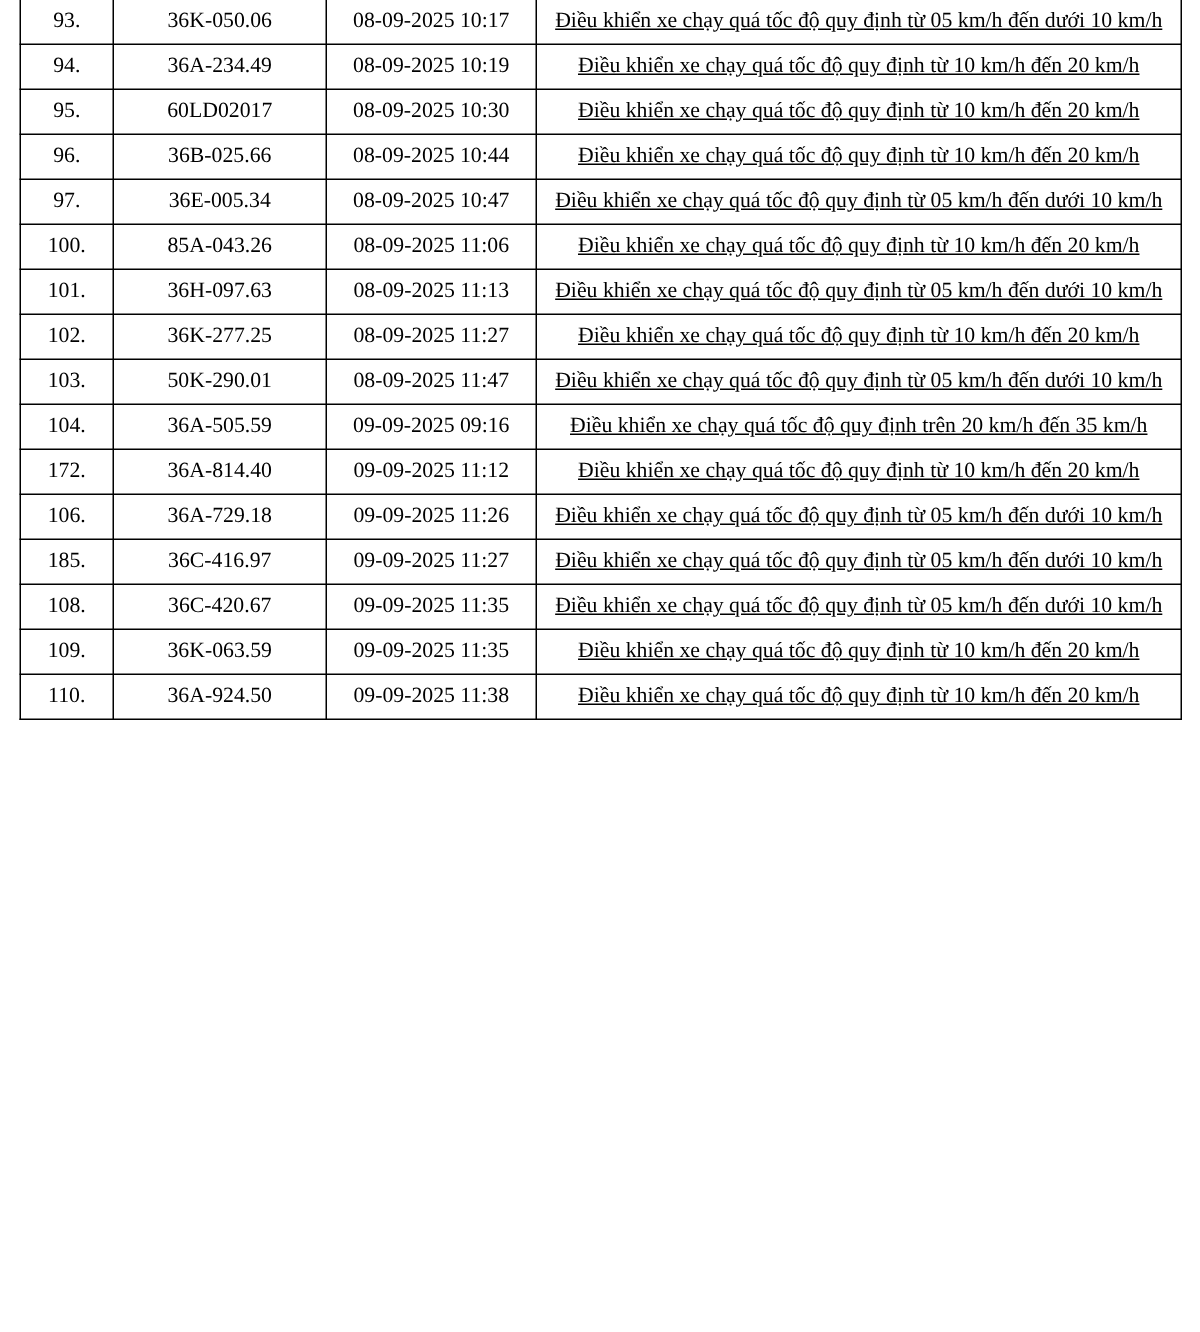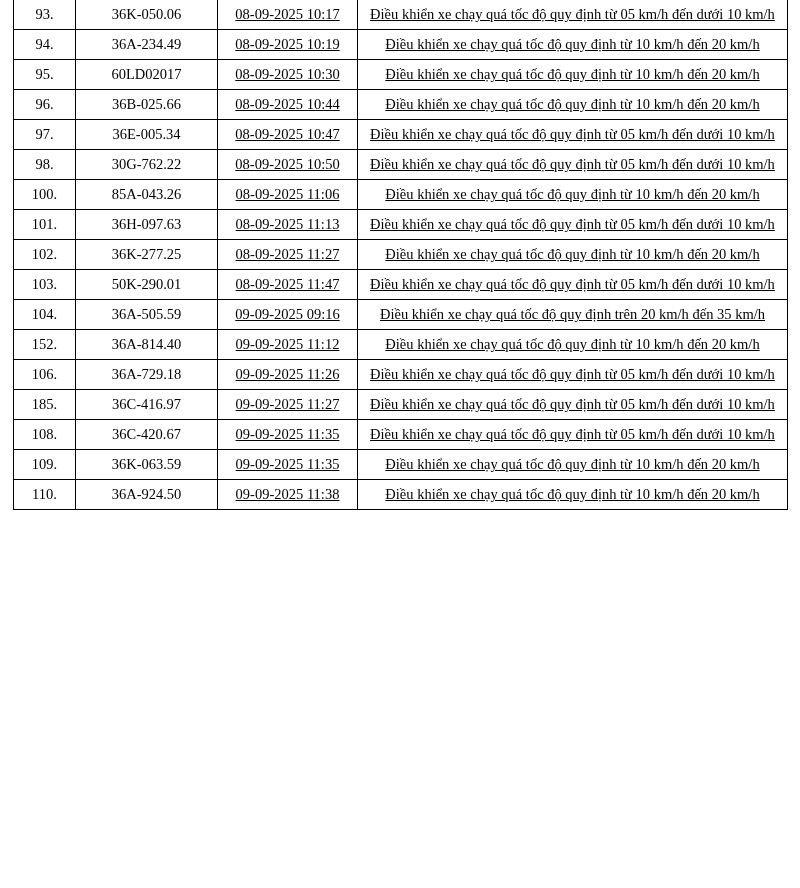--- a/index.html
+++ b/index.html
@@ -43,21 +43,20 @@
   col.c-desc { width: 430px; }
 
   td.idx {
     font-size: 13.5px;
   }
   td.plate {
     font-size: 14.5px;
   }
   td.time {
     font-size: 14.5px;
-    text-decoration: underline;
   }
   td.desc {
     font-size: 14.5px;
     padding-left: 6px;
     padding-right: 6px;
     text-decoration: underline;
   }
   
   tr.clipped td {
     border-top: none;
@@ -99,26 +98,20 @@
         <td class="time">08-09-2025 10:44</td>
         <td class="desc">Điều khiển xe chạy quá tốc độ quy định từ 10 km/h đến 20 km/h</td>
       </tr>
       <tr>
         <td class="idx">97.</td>
         <td class="plate">36E-005.34</td>
         <td class="time">08-09-2025 10:47</td>
         <td class="desc">Điều khiển xe chạy quá tốc độ quy định từ 05 km/h đến dưới 10 km/h</td>
       </tr>
       <tr>
-        <td class="idx">98.</td>
-        <td class="plate">30G-762.22</td>
-        <td class="time">08-09-2025 10:50</td>
-        <td class="desc">Điều khiển xe chạy quá tốc độ quy định từ 05 km/h đến dưới 10 km/h</td>
-      </tr>
-      <tr>
         <td class="idx">100.</td>
         <td class="plate">85A-043.26</td>
         <td class="time">08-09-2025 11:06</td>
         <td class="desc">Điều khiển xe chạy quá tốc độ quy định từ 10 km/h đến 20 km/h</td>
       </tr>
       <tr>
         <td class="idx">101.</td>
         <td class="plate">36H-097.63</td>
         <td class="time">08-09-2025 11:13</td>
         <td class="desc">Điều khiển xe chạy quá tốc độ quy định từ 05 km/h đến dưới 10 km/h</td>
@@ -135,21 +128,21 @@
         <td class="time">08-09-2025 11:47</td>
         <td class="desc">Điều khiển xe chạy quá tốc độ quy định từ 05 km/h đến dưới 10 km/h</td>
       </tr>
       <tr>
         <td class="idx">104.</td>
         <td class="plate">36A-505.59</td>
         <td class="time">09-09-2025 09:16</td>
         <td class="desc">Điều khiển xe chạy quá tốc độ quy định trên 20 km/h đến 35 km/h</td>
       </tr>
       <tr>
-        <td class="idx">152.</td>
+        <td class="idx">172.</td>
         <td class="plate">36A-814.40</td>
         <td class="time">09-09-2025 11:12</td>
         <td class="desc">Điều khiển xe chạy quá tốc độ quy định từ 10 km/h đến 20 km/h</td>
       </tr>
       <tr>
         <td class="idx">106.</td>
         <td class="plate">36A-729.18</td>
         <td class="time">09-09-2025 11:26</td>
         <td class="desc">Điều khiển xe chạy quá tốc độ quy định từ 05 km/h đến dưới 10 km/h</td>
       </tr>

